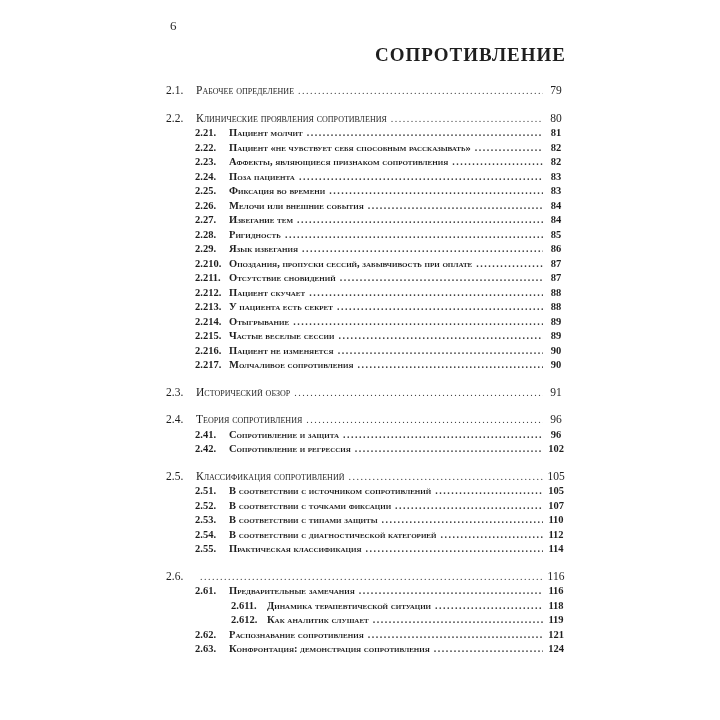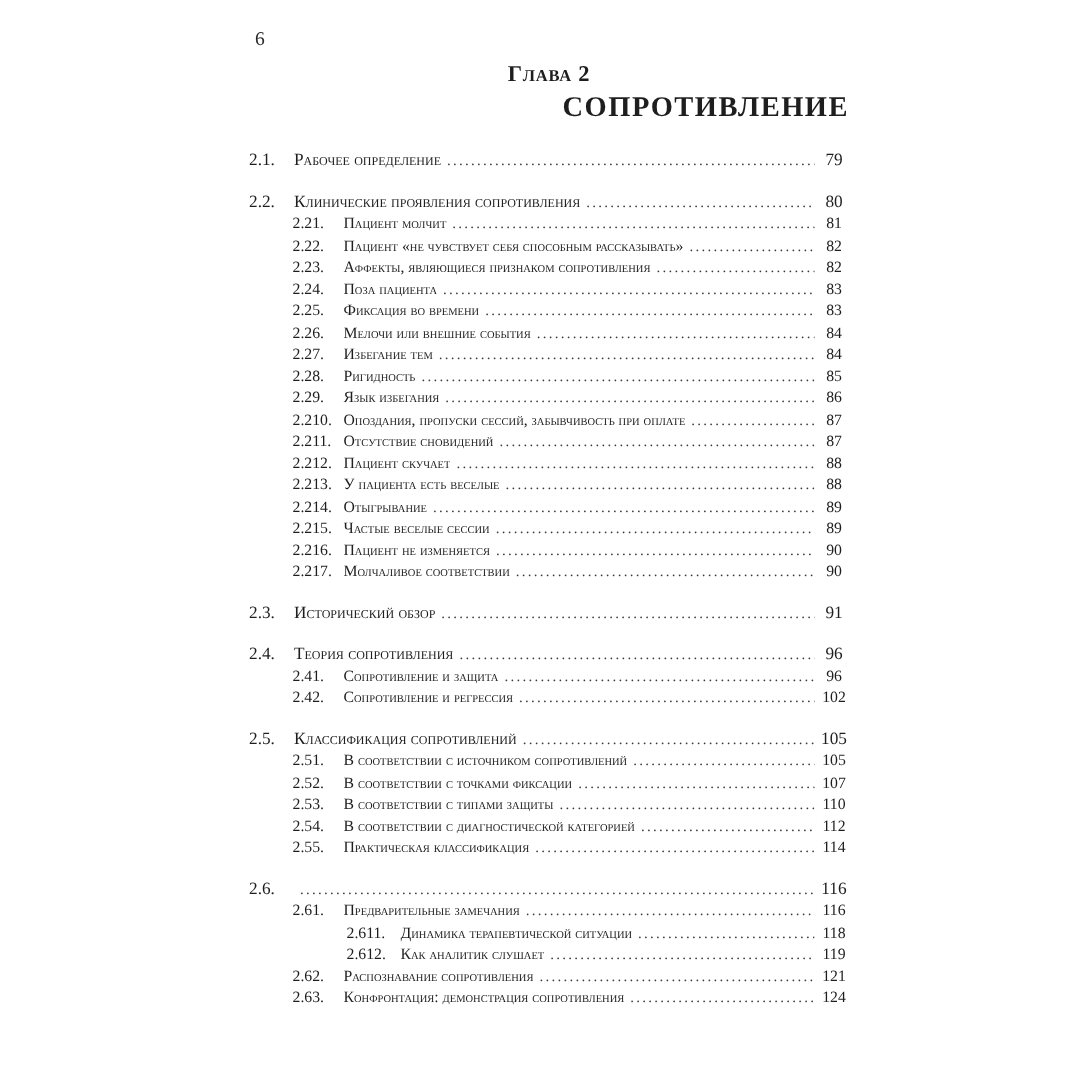--- a/index.html
+++ b/index.html
@@ -73,34 +73,33 @@
     letter-spacing: 1.5px;
     color: #3a3a3a;
     font-size: 10px;
   }
   .toc-row .pagenum {
     flex: 0 0 auto;
     min-width: 20px;
     text-align: center;
   }
   .toc-row.lvl1 { font-size: 11.5px; }
-  .toc-row.lvl2, .toc-row.lvl3 { font-size: 10.5px; }
+  .toc-row.lvl2, .toc-row.lvl3 { font-size: 10.5px; font-weight: bold; }
   .toc-row.lvl1 .num { width: 30px; }
   .toc-row.lvl2 { padding-left: 29px; }
   .toc-row.lvl2 .num { width: 34px; }
   .toc-row.lvl3 { padding-left: 65px; }
   .toc-row.lvl3 .num { width: 36px; }
 </style>
 </head>
 <body>
 
 <div class="page">
   <div class="folio">6</div>
   <div class="content">
-    <div class="chapter-label">Глава 2</div>
     <div class="chapter-title">СОПРОТИВЛЕНИЕ</div>
     <div class="toc">
         <div class="toc-row lvl1">
     <span class="num">2.1.</span>
     <span class="label">Рабочее определение</span>
     <span class="leader"></span>
     <span class="pagenum">79</span>
   </div>
         <div class="toc-row lvl1 gap">
     <span class="num">2.2.</span>
@@ -175,21 +174,21 @@
     <span class="pagenum">87</span>
   </div>
         <div class="toc-row lvl2">
     <span class="num">2.212.</span>
     <span class="label">Пациент скучает</span>
     <span class="leader"></span>
     <span class="pagenum">88</span>
   </div>
         <div class="toc-row lvl2">
     <span class="num">2.213.</span>
-    <span class="label">У пациента есть веселые</span>
+    <span class="label">У пациента есть секрет</span>
     <span class="leader"></span>
     <span class="pagenum">88</span>
   </div>
         <div class="toc-row lvl2">
     <span class="num">2.214.</span>
     <span class="label">Отыгрывание</span>
     <span class="leader"></span>
     <span class="pagenum">89</span>
   </div>
         <div class="toc-row lvl2">
@@ -199,21 +198,21 @@
     <span class="pagenum">89</span>
   </div>
         <div class="toc-row lvl2">
     <span class="num">2.216.</span>
     <span class="label">Пациент не изменяется</span>
     <span class="leader"></span>
     <span class="pagenum">90</span>
   </div>
         <div class="toc-row lvl2">
     <span class="num">2.217.</span>
-    <span class="label">Молчаливое соответствии</span>
+    <span class="label">Молчаливое сопротивления</span>
     <span class="leader"></span>
     <span class="pagenum">90</span>
   </div>
         <div class="toc-row lvl1 gap">
     <span class="num">2.3.</span>
     <span class="label">Исторический обзор</span>
     <span class="leader"></span>
     <span class="pagenum">91</span>
   </div>
         <div class="toc-row lvl1 gap">

